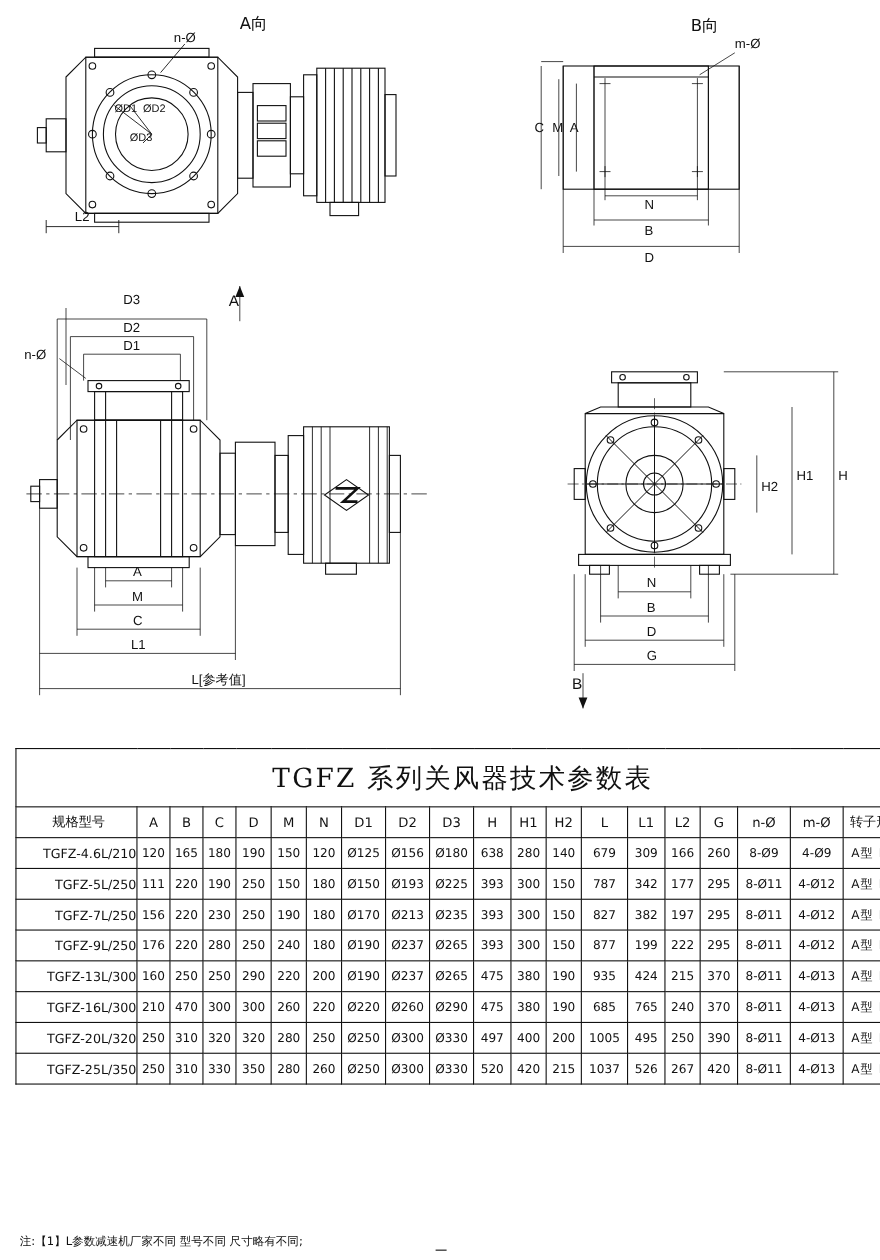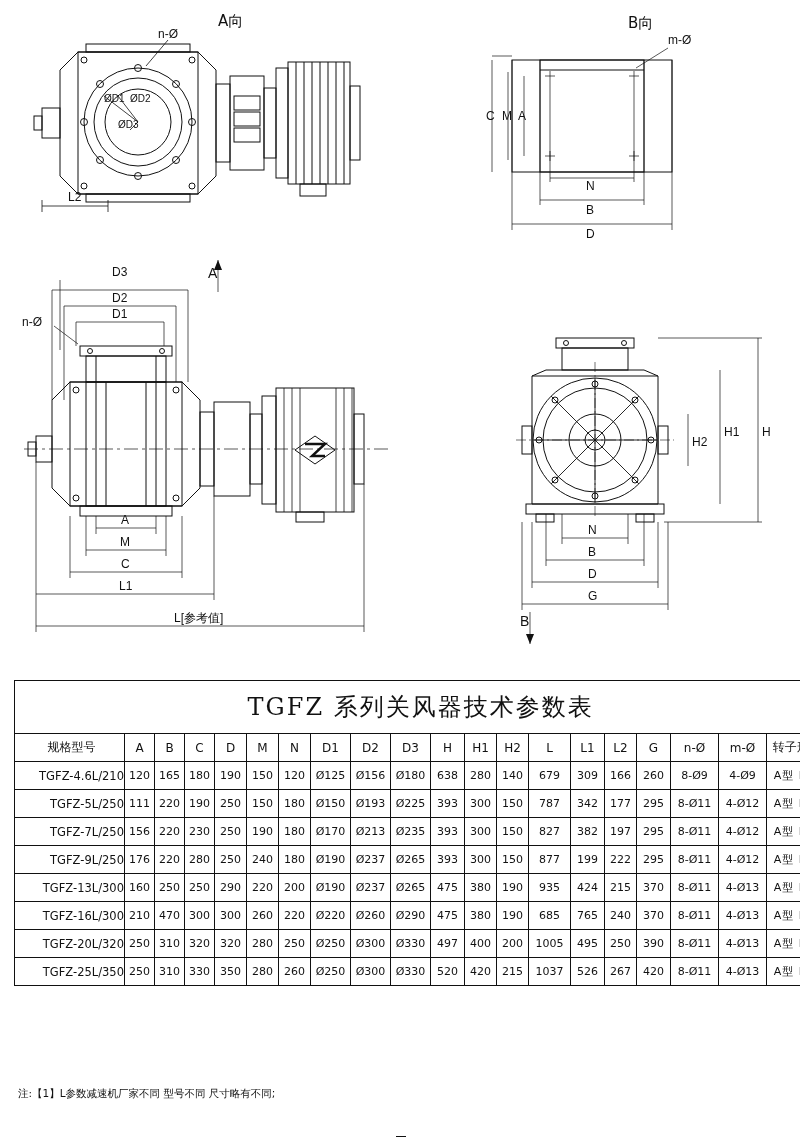--- a/index.html
+++ b/index.html
@@ -11,21 +11,21 @@
   
   .tablewrap{position:absolute;left:14px;top:680px;width:772px;}
   table.specs{border-collapse:collapse;width:772px;table-layout:fixed;background:#fff;}
   table.specs td,table.specs th{border:1px solid #111;text-align:center;vertical-align:middle;
       font-family:"DejaVu Sans",sans-serif;font-size:11px;padding:0;height:27px;color:#111;font-weight:normal;}
   table.specs .title{font-size:24px;height:52px;letter-spacing:2px;font-family:"DejaVu Serif",serif;}
   table.specs .model{font-size:11.5px;text-align:right;padding-left:4px;white-space:nowrap;}
   table.specs .hdr{font-size:12px;}
   table.specs .rotor{font-size:11px;letter-spacing:1px;}
   .small{font-size:9.5px;}
-  .notes{position:absolute;left:18px;top:1085px;font-family:"DejaVu Sans",sans-serif;font-size:10.5px;line-height:17px;color:#111;}
+  .notes{position:absolute;left:18px;top:1121px;font-family:"DejaVu Sans",sans-serif;font-size:10.5px;line-height:17px;color:#111;}
   .notes div{white-space:nowrap;}
   .pagemark{position:absolute;left:396px;top:1136px;width:10px;border-top:1px solid #111;}
 </style>
 </head>
 <body>
 
 <div class="sheet">
 
 <svg width="800" height="250" style="position:absolute;left:0;top:0;">
   <g stroke="#111" fill="none" stroke-width="1">

